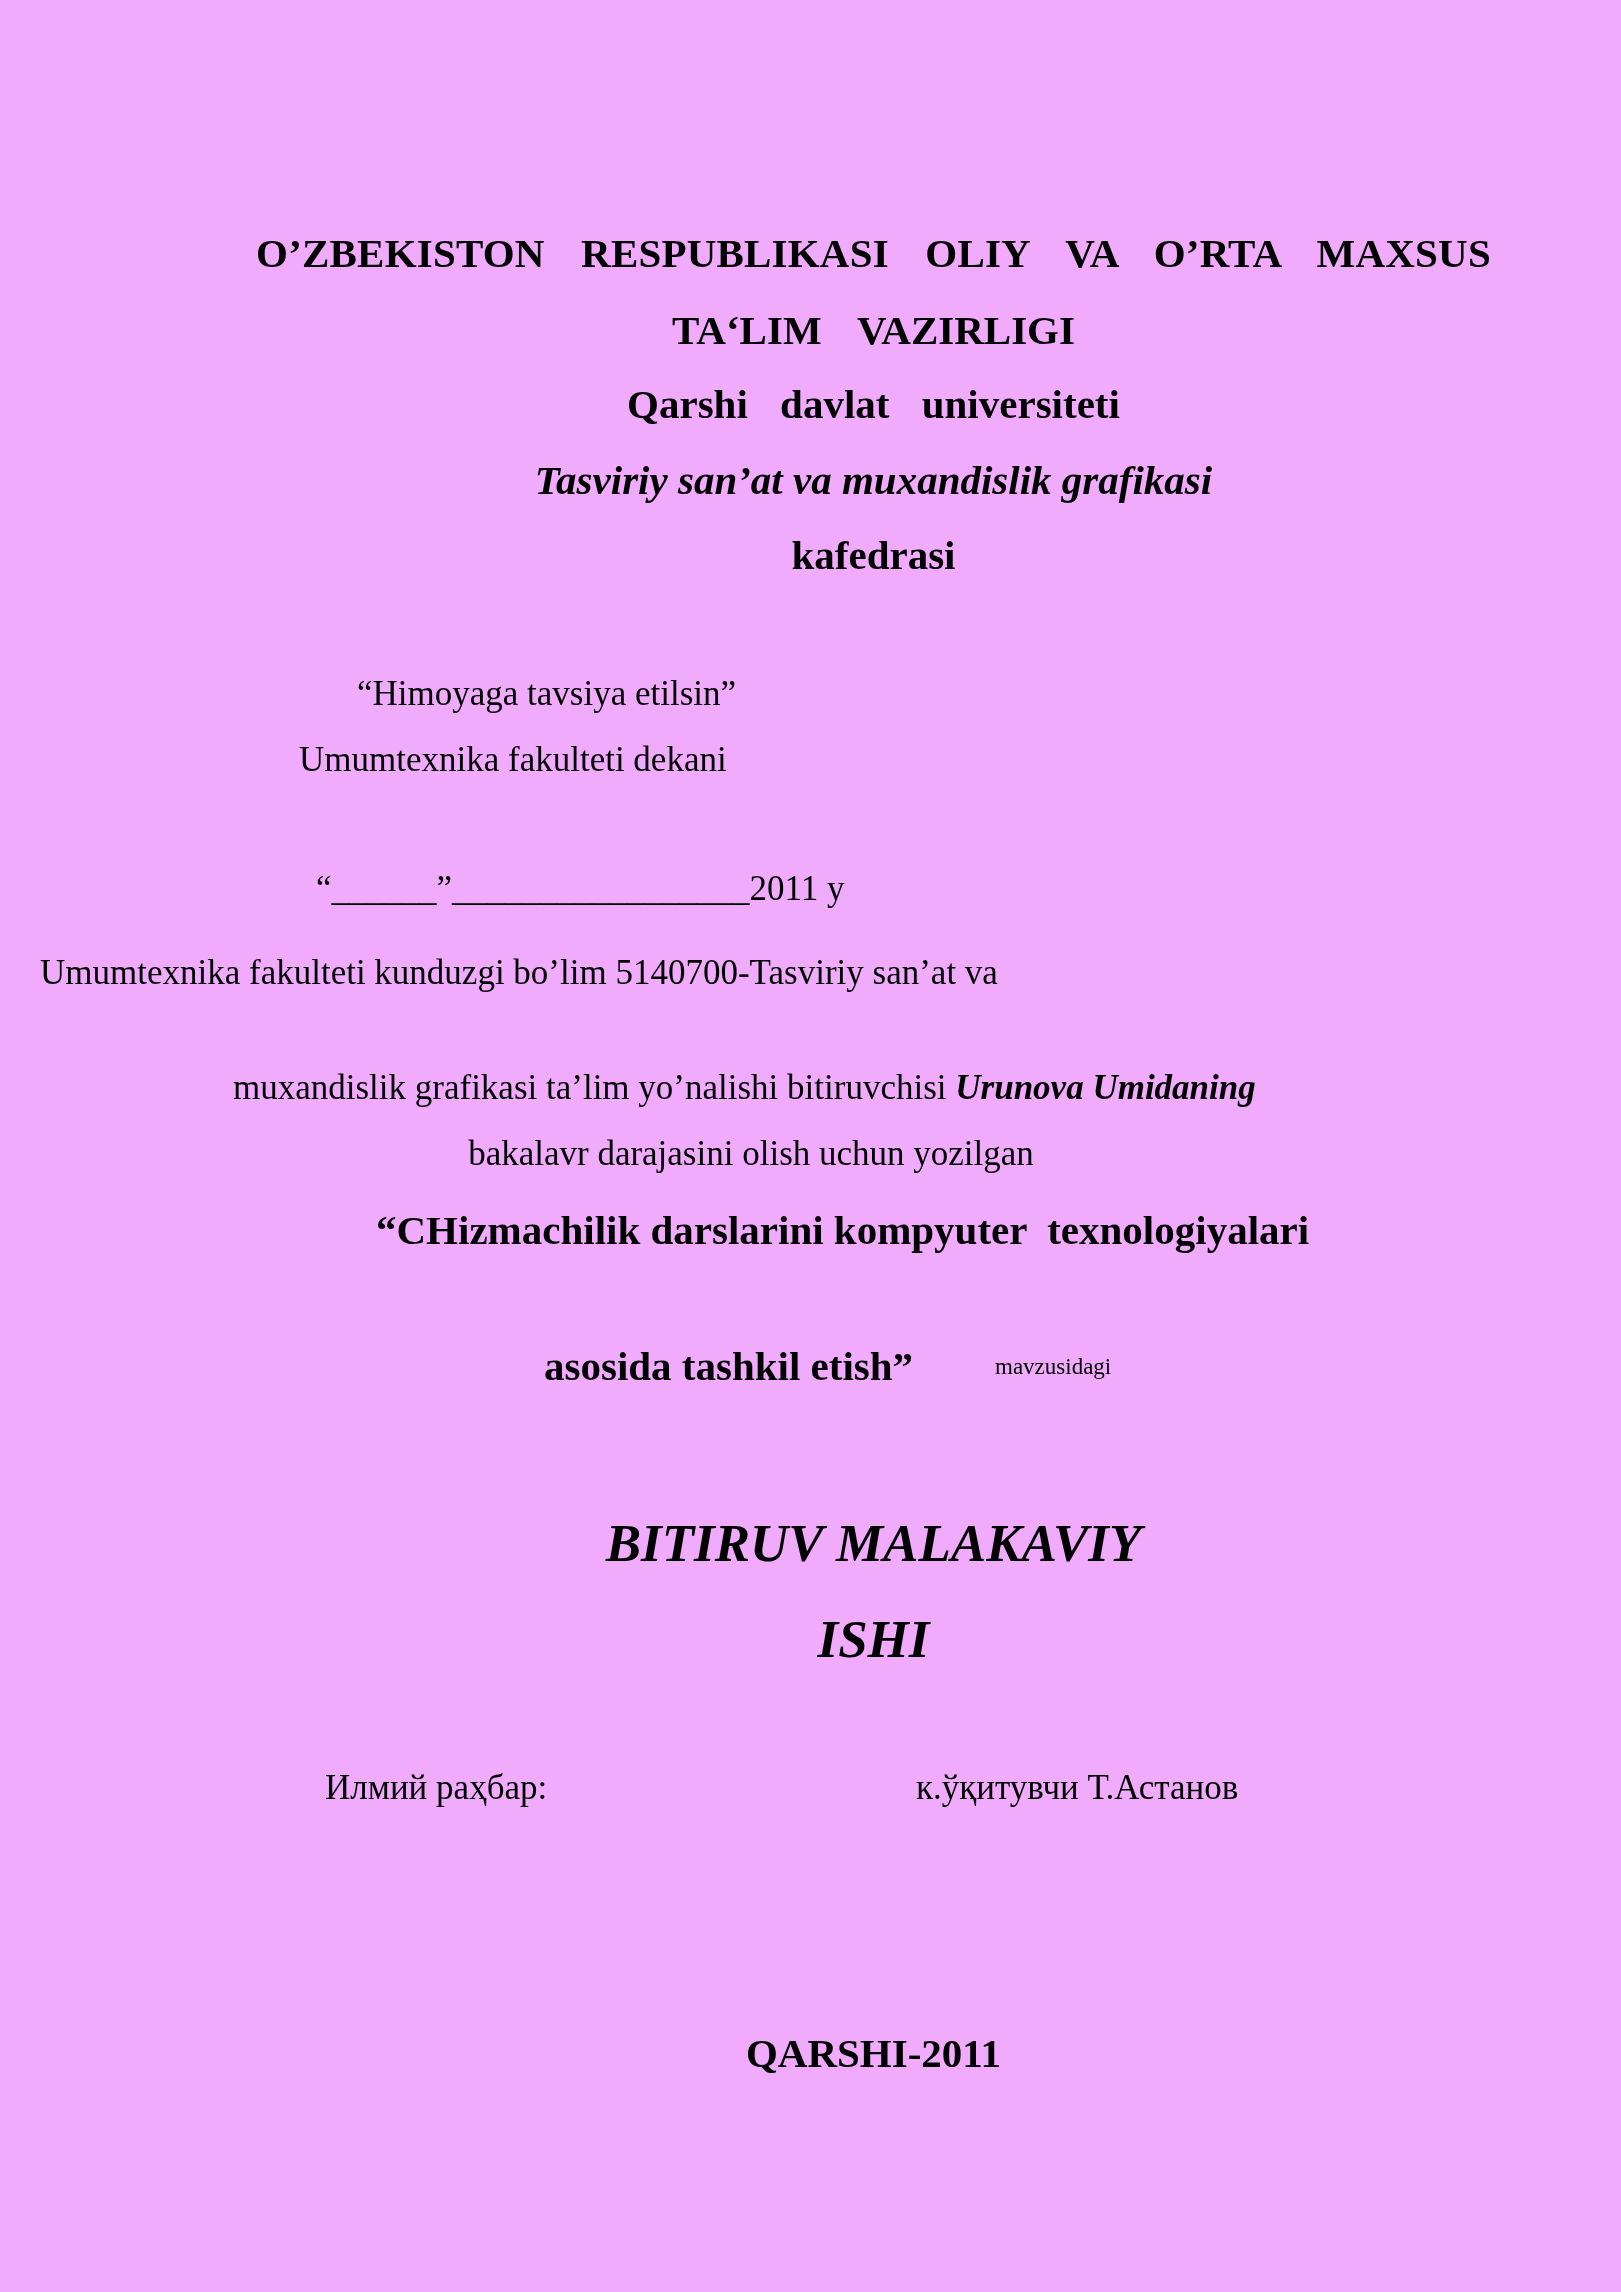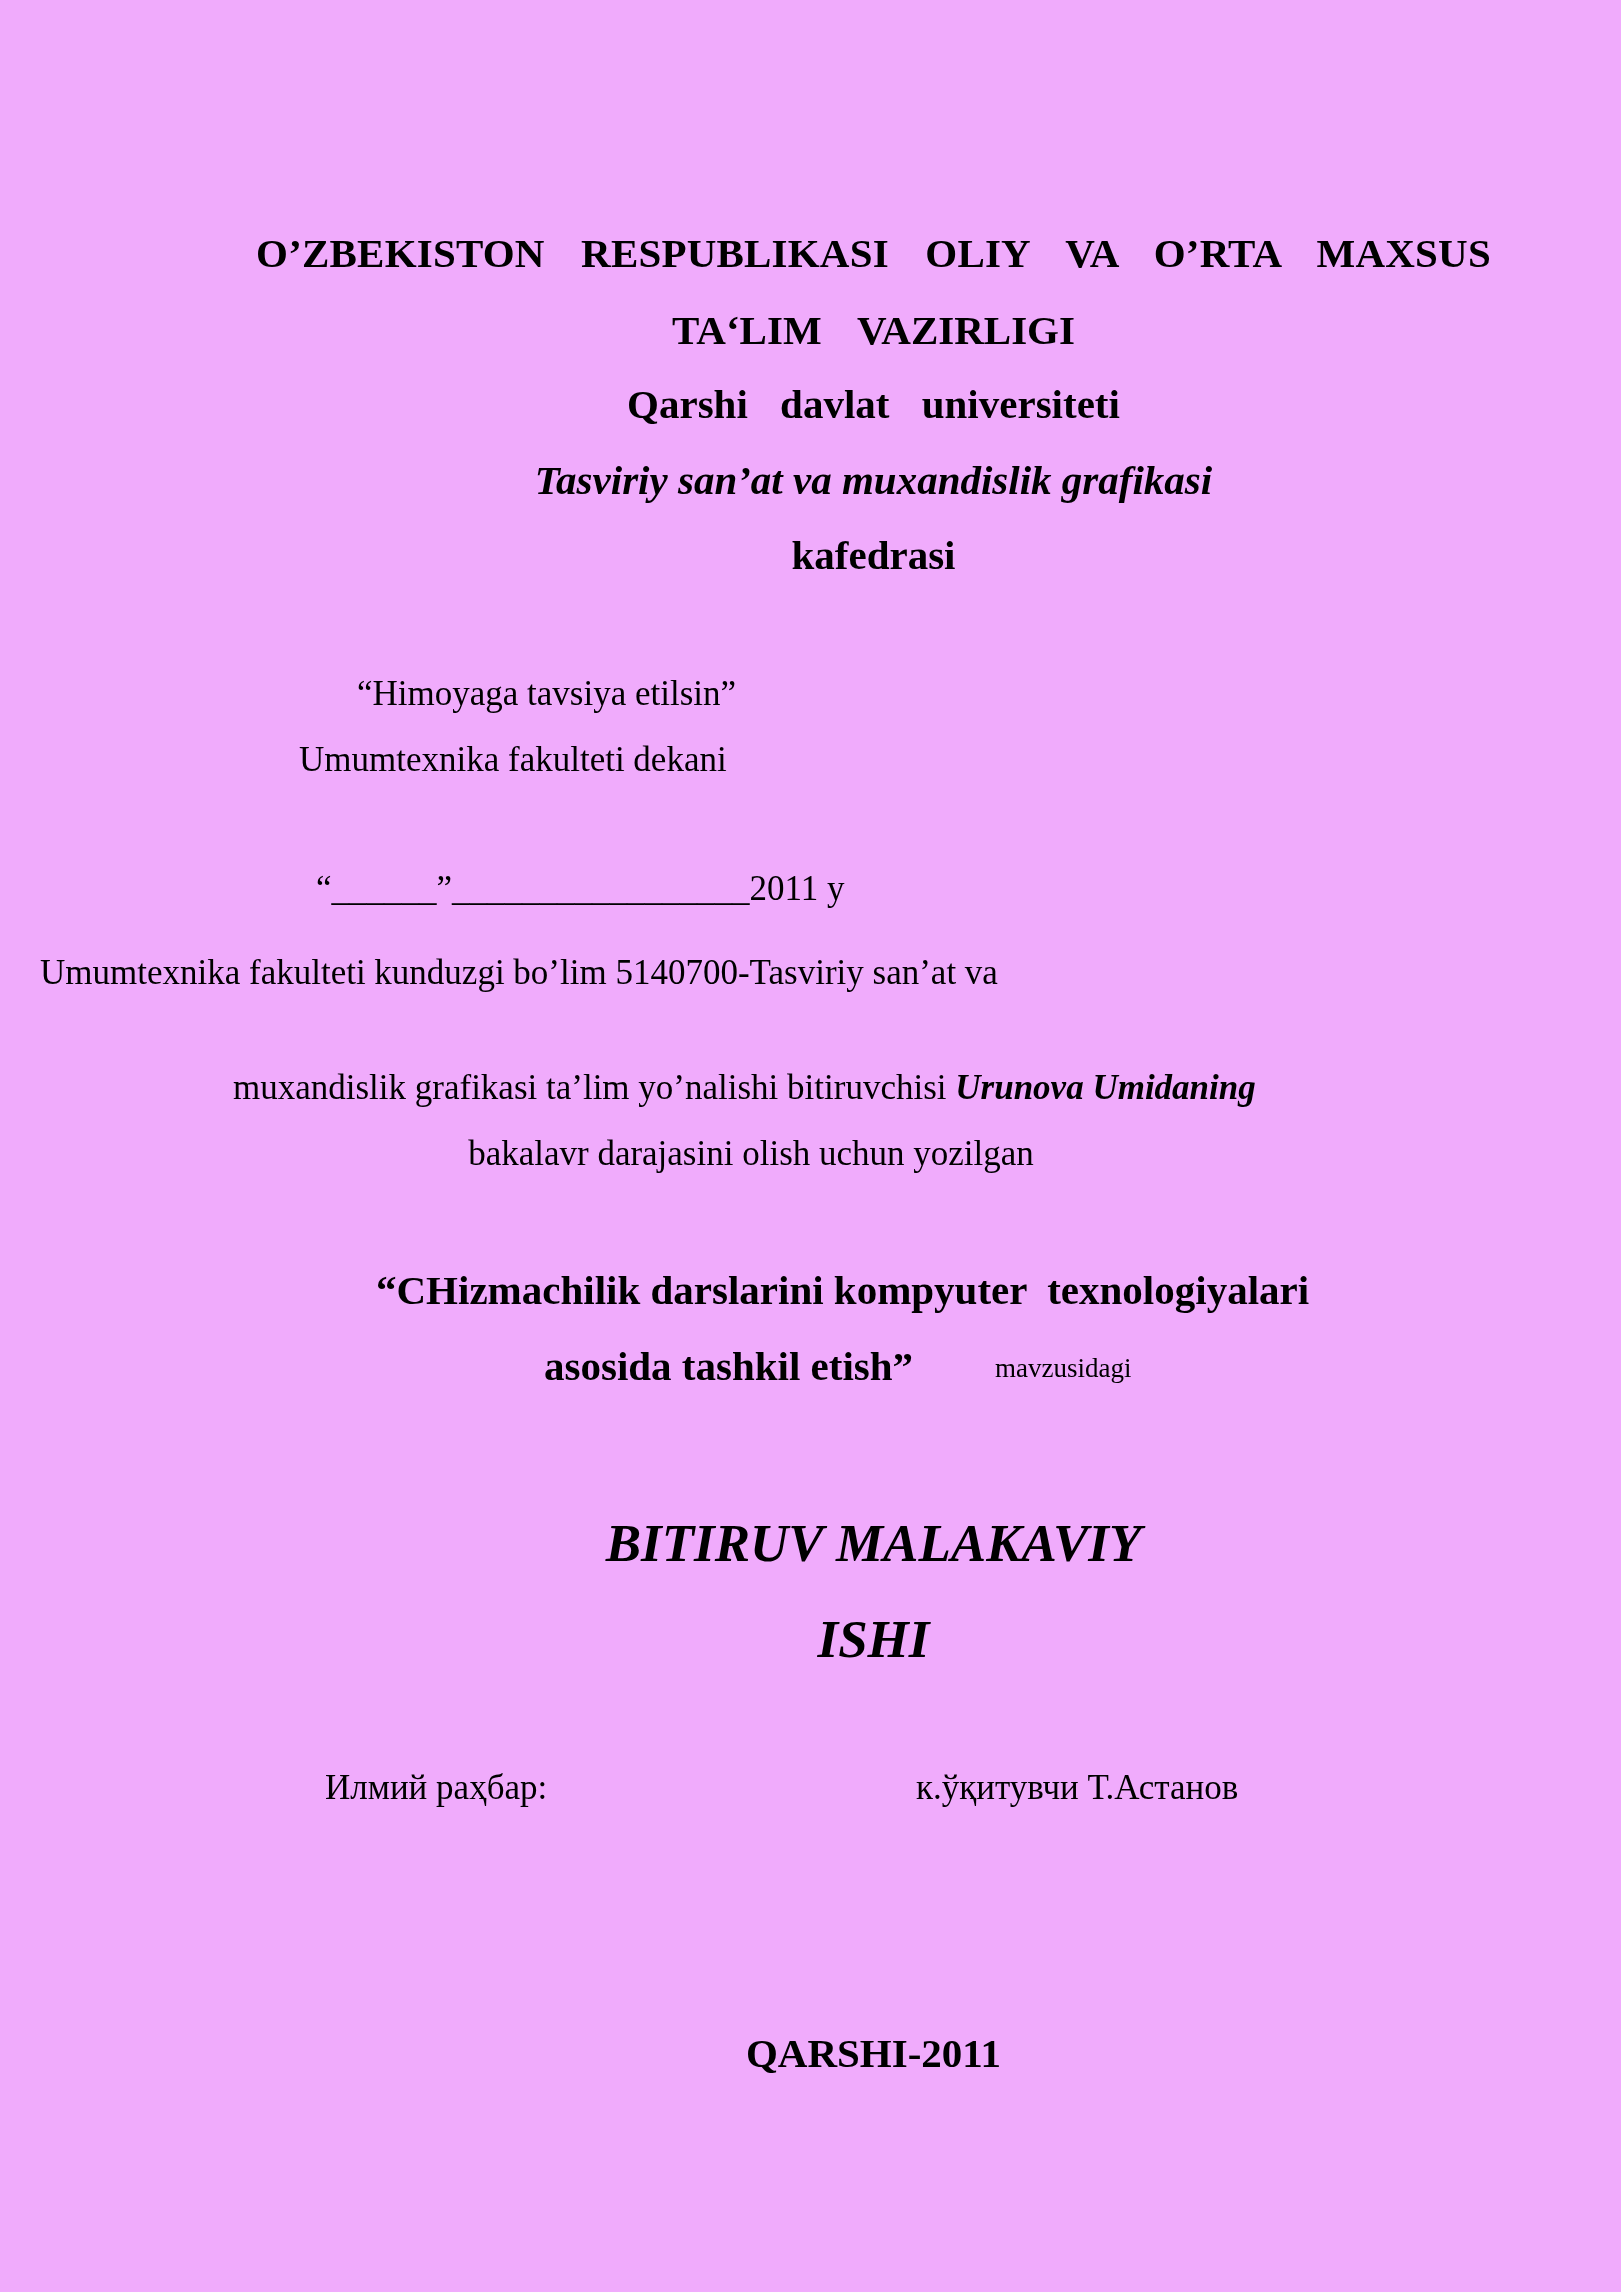--- a/index.html
+++ b/index.html
@@ -79,23 +79,23 @@
     #approval-date { top: 871px; left: 316px; }
 
     
     .desc { font-size: 35px; }
     #desc-line-1 { top: 955px; left: 0; width: 1549px; text-align: left; padding-left: 40px; }
     #desc-line-2 { top: 1070px; left: 233px; }
     #desc-line-3 { top: 1136px; left: 0; width: 1502px; text-align: center; }
 
     
     .topic { font-size: 41px; font-weight: bold; }
-    #topic-line-1 { top: 1270px; left: 376px; text-align: right; }
+    #topic-line-1 { top: 1210px; left: 376px; text-align: right; }
     #topic-line-2 { top: 1346px; left: 544px; }
-    #topic-suffix { top: 1355px; left: 995px; font-size: 27px; font-weight: normal; }
+    #topic-suffix { top: 1355px; left: 995px; font-size: 23px; font-weight: normal; }
 
     
     .worktype { font-size: 53px; font-weight: bold; font-style: italic; }
     #worktype-line-1 { top: 1517px; left: 0; width: 1747px; text-align: center; }
     #worktype-line-2 { top: 1613px; left: 0; width: 1747px; text-align: center; }
 
     
     .supervisor { font-size: 35px; font-family: "Liberation Serif", "DejaVu Serif", serif; }
     #supervisor-label { top: 1770px; left: 325px; }
     #supervisor-name { top: 1770px; left: 916px; text-align: right; }

